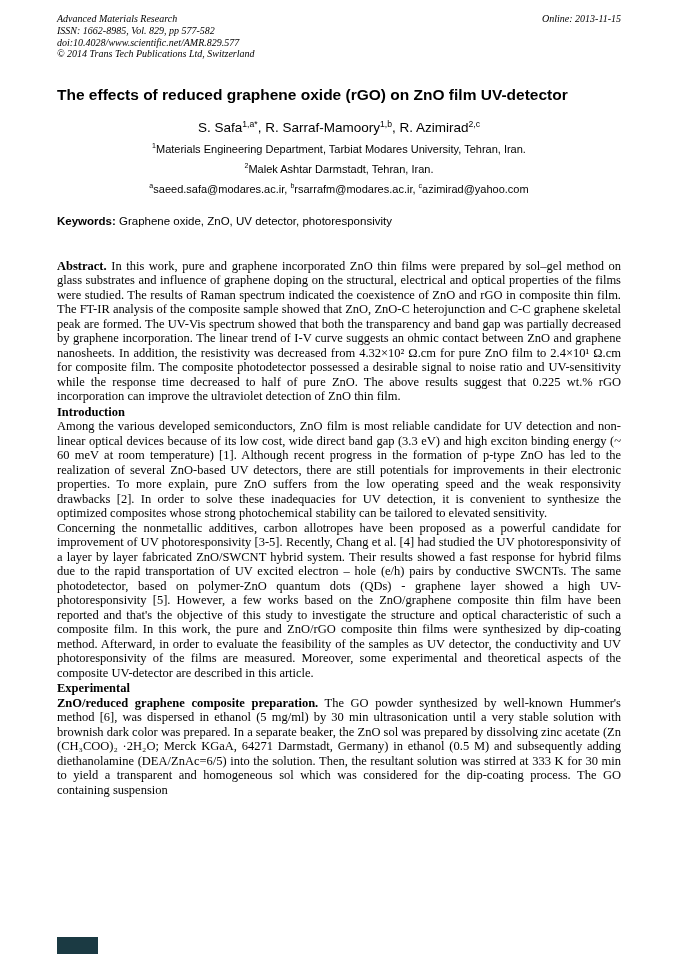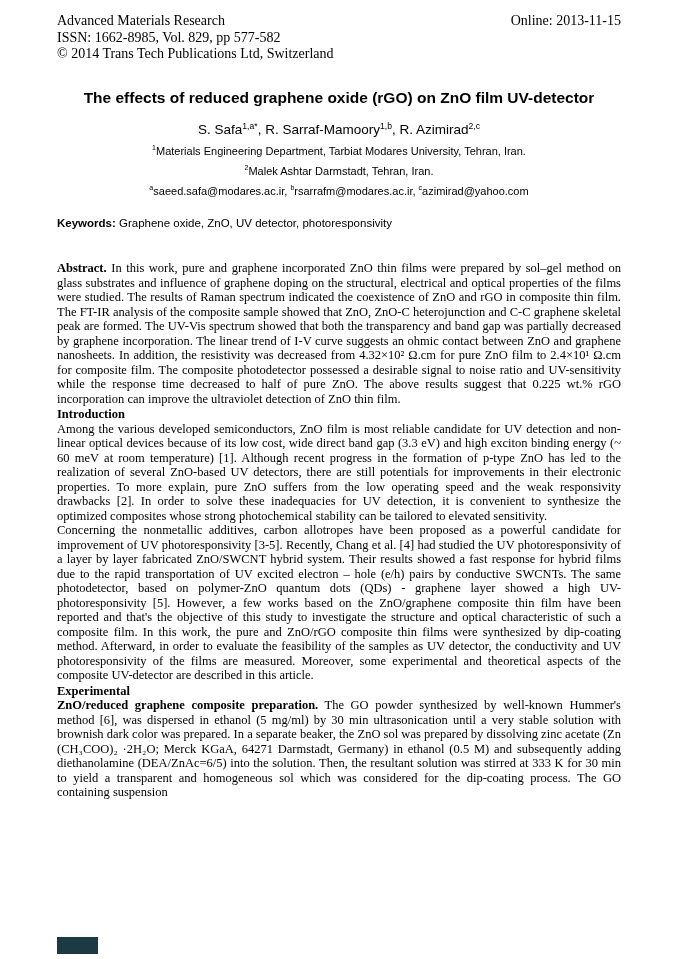--- a/index.html
+++ b/index.html
@@ -11,32 +11,32 @@
     box-sizing: border-box;
     padding: 13px 57px 0 57px;
     font-family: "Liberation Serif", serif;
     color: #000000;
     overflow: hidden;
   }
   p { margin: 0; }
 
   
   .header {
-    font-size: 14px;
+    font-style: italic;
+    font-size: 10px;
     line-height: 1.18;
   }
   .header-row { display: flex; justify-content: space-between; }
 
   
   .title {
     font-family: "Liberation Sans", sans-serif;
     font-weight: bold;
     font-size: 15.5px;
     line-height: 1.2;
-    text-align: center;
     margin-top: 26px;
   }
   .authors {
     font-family: "Liberation Sans", sans-serif;
     font-size: 13.5px;
     text-align: center;
     margin-top: 15px;
   }
   .affil {
     font-family: "Liberation Sans", sans-serif;
@@ -82,20 +82,21 @@
 <body>
 
 <div class="page">
 
   <div class="header">
     <div class="header-row">
       <span>Advanced Materials Research</span>
       <span>Online: 2013-11-15</span>
     </div>
     <p>ISSN: 1662-8985, Vol. 829, pp 577-582</p>
+    <p>doi:10.4028/www.scientific.net/AMR.829.577</p>
     <p>© 2014 Trans Tech Publications Ltd, Switzerland</p>
   </div>
 
   <p class="title">The effects of reduced graphene oxide (rGO) on ZnO film UV-detector</p>
 
   <p class="authors">
     <span>S. Safa</span><sup>1,a*</sup><span>, </span><span>R. Sarraf-Mamoory</span><sup>1,b</sup><span>, </span><span>R. Azimirad</span><sup>2,c</sup>
   </p>
 
   <p class="affil"><sup>1</sup><span>Materials Engineering Department, Tarbiat Modares University, Tehran, Iran.</span></p>

